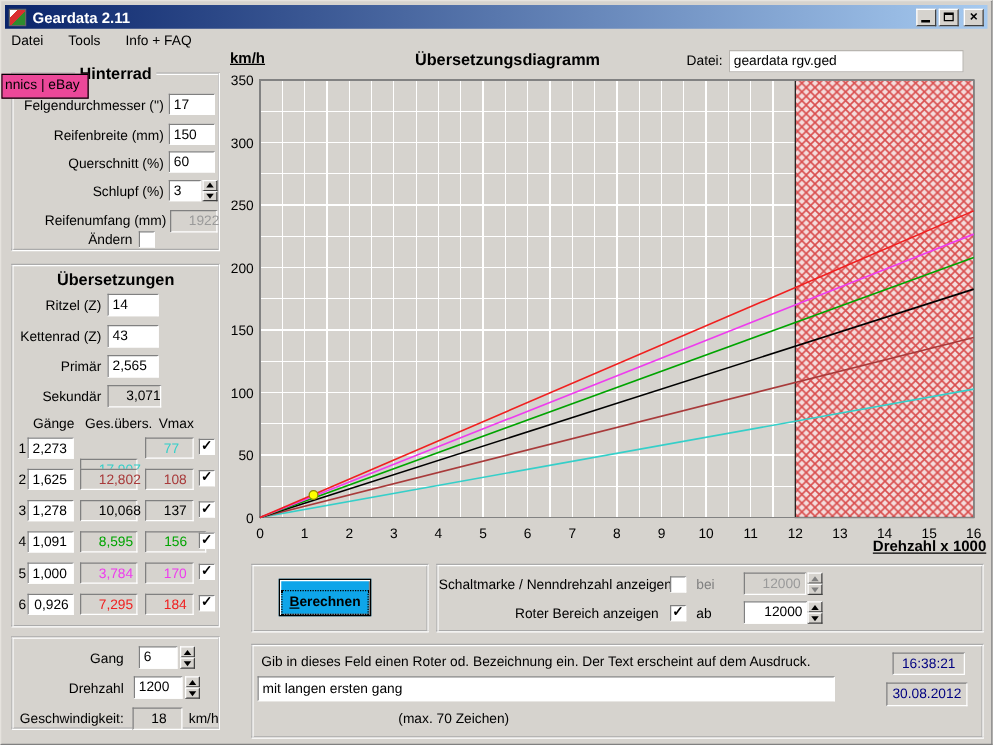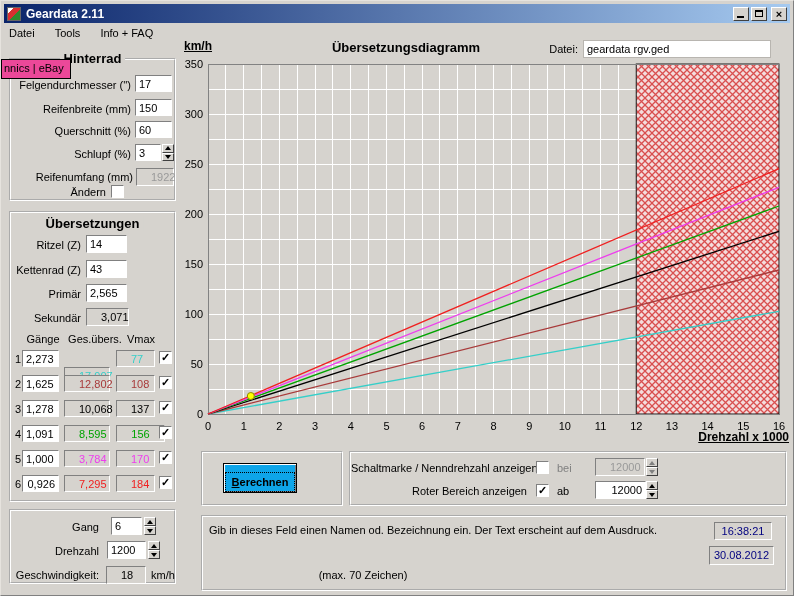--- a/index.html
+++ b/index.html
@@ -316,19 +316,20 @@
       <div class="spin-btn">
           <div class="arr-up"></div>
         </div>
       <div class="spin-btn">
           <div class="arr-dn"></div>
         </div>
     </div>
   </div>
 
   <div class="gbox" style="left:200px;top:514px;width:586px;height:76px;">
-    <div class="lab" style="left:6px;top:7px;width:480px;text-align:left;">Gib in dieses Feld einen Namen od. Bezeichnung ein. Der Text erscheint auf dem Ausdruck.</div>
+    <div class="lab" style="left:6px;top:7px;width:480px;text-align:left;">Gib in dieses Feld einen Roter od. Bezeichnung ein. Der Text erscheint auf dem Ausdruck.</div>
+    <input class="field" style="left: 3px; top: 24px; width: 462px; height: 20px;" value="mit langen ersten gang">
     <div class="lab" style="left:60px;top:52px;width:200px;text-align:center;">(max. 70 Zeichen)</div>
     <div class="panel" style="left:511px;top:5px;width:58px;height:18px;">16:38:21</div>
     <div class="panel" style="left:506px;top:29px;width:65px;height:19px;">30.08.2012</div>
   </div>
 
 </div>
 
 </body></html>

